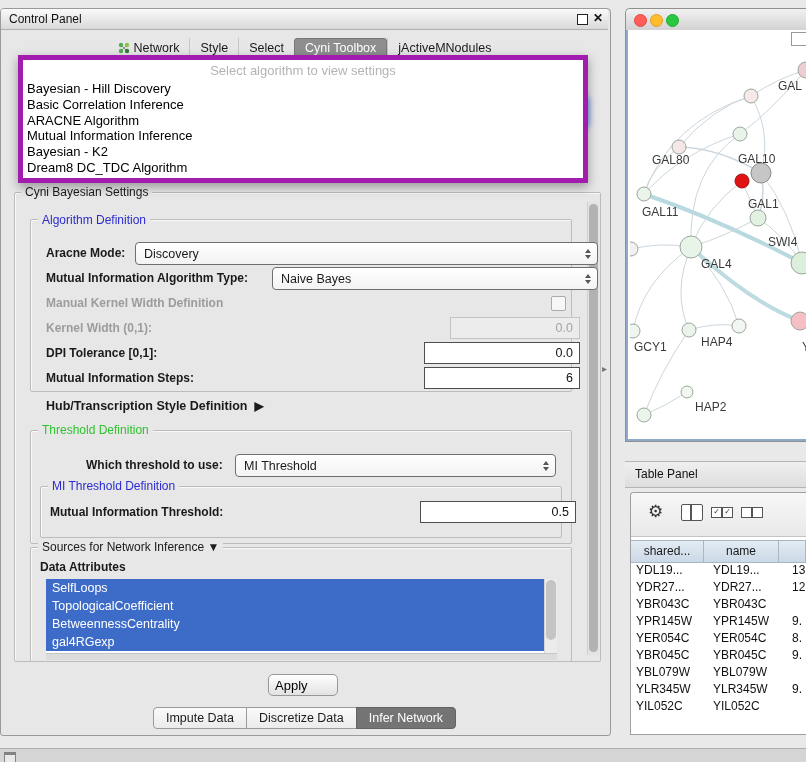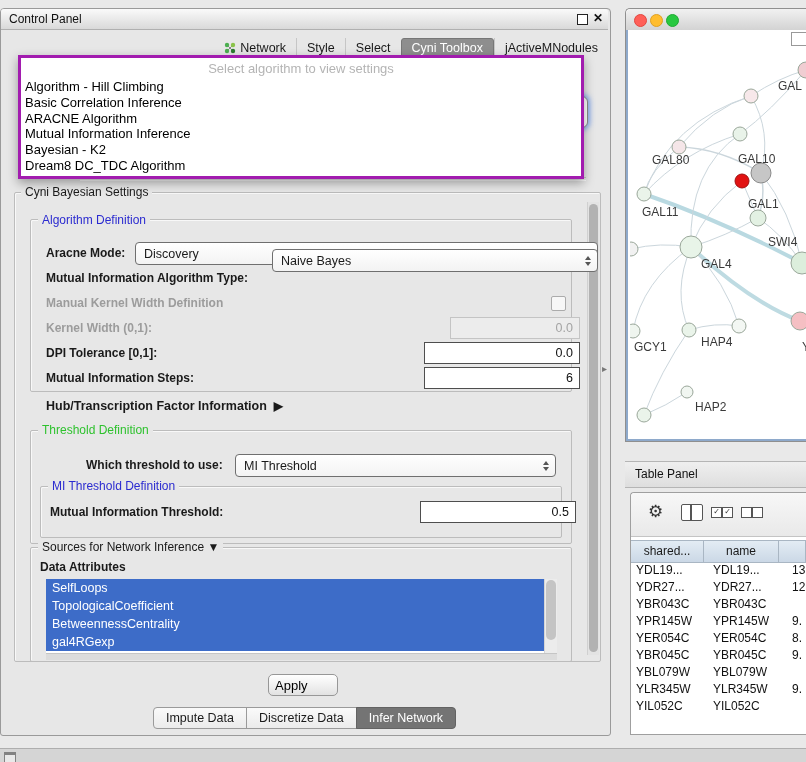--- a/index.html
+++ b/index.html
@@ -11,29 +11,29 @@
   
   .cp-window{left:0;top:8px;width:609px;height:726px;background:#e7e7e7;
      border:1px solid #9a9a9a;border-radius:4px 4px 3px 3px}
   .cp-titlebar{left:1px;top:9px;width:607px;height:20px;
      background:linear-gradient(#fafafa,#d9d9d9);border-bottom:1px solid #b0b0b0;
      border-radius:3px 3px 0 0}
   .cp-title{position:absolute;left:8px;top:3px;font-size:12px;color:#111;white-space:nowrap}
   .float-icon{position:absolute;right:20px;top:5px;width:9px;height:9px;border:1.5px solid #222;background:#fff}
   .close-icon{position:absolute;right:5px;top:2px;font-size:12px;font-weight:bold;color:#111;cursor:default}
 
-  .tabrow{left:1px;top:38px;width:607px;display:flex;justify-content:flex-end;align-items:center}
+  .tabrow{left:1px;top:38px;width:607px;display:flex;justify-content:center;align-items:center}
   .tab{padding:3px 10px;font-size:12.5px;display:flex;align-items:center;gap:4px;
        border-left:1px solid #c6c6c6;white-space:nowrap}
   .tab:first-child{border-left:none}
   .tab.selected{background:#8e8e8e;color:#fff;border-radius:3px;border:1px solid #777;padding:2px 10px}
 
   
   .popup{left:18px;top:55px;width:560px;height:118px;background:#fff;
-     border:3px solid #a21caf;box-shadow:0 4px 10px rgba(0,0,0,.35);z-index:30}
+     border:5px solid #a21caf;box-shadow:0 4px 10px rgba(0,0,0,.35);z-index:30}
   .popup-placeholder{height:21px;line-height:21px;text-align:center;color:#b4b4b4;font-size:13px}
   .popup-item{height:15.8px;line-height:15.8px;padding-left:4px;font-size:13px;color:#000;white-space:nowrap}
   .popup-item.selected{font-weight:normal}
 
   
   .combo-fragment{left:552px;top:96px;width:34px;height:30px;background:#fff;border:1px solid #8a8a8a;
      border-radius:6px;box-shadow:0 0 5px 2px rgba(100,150,240,.75);z-index:5}
   .hidden-group-line{left:80px;top:177px;width:506px;height:2px;border-top:1px solid #c2c2c2;border-bottom:1px solid #fbfbfb;z-index:1}
 
   
@@ -153,21 +153,21 @@
   <span class="tab">
       <span>jActiveMNodules</span>
     </span>
 </div>
 
 <div class="abs combo-fragment"></div>
 <div class="abs hidden-group-line"></div>
 
 <div class="abs popup">
   <div class="popup-placeholder">Select algorithm to view settings</div>
-  <div class="popup-item">Algorithm - Hill Climbing</div>
+  <div class="popup-item">Bayesian - Hill Discovery</div>
   <div class="popup-item">Basic Correlation Inference</div>
   <div class="popup-item selected">ARACNE Algorithm</div>
   <div class="popup-item">Mutual Information Inference</div>
   <div class="popup-item">Bayesian - K2</div>
   <div class="popup-item">Dream8 DC_TDC Algorithm</div>
 </div>
 
 <div class="abs group" style="left:14px;top:192px;width:585px;height:468px"></div>
 <span class="gtitle" style="left:21px;top:185px">Cyni Bayesian Settings</span>
 
@@ -181,42 +181,42 @@
 <span class="lbl" style="left:46px;top:246px">Aracne Mode:</span>
 <div class="combo" style="left:135px;top:242px;width:431px">
   <span>Discovery</span>
   <span class="arrows">
       <span class="arr-up"></span>
       <span class="arr-down"></span>
     </span>
 </div>
 
 <span class="lbl" style="left:46px;top:271px">Mutual Information Algorithm Type:</span>
-<div class="combo" style="left:272px;top:249px;width:294px">
+<div class="combo" style="left:272px;top:267px;width:294px">
   <span>Naive Bayes</span>
   <span class="arrows">
       <span class="arr-up"></span>
       <span class="arr-down"></span>
     </span>
 </div>
 
 <span class="lbl dis" style="left:46px;top:296px">Manual Kernel Width Definition</span>
 <div class="checkbox" style="left:551px;top:296px"></div>
 
 <span class="lbl dis" style="left:46px;top:321px">Kernel Width (0,1):</span>
 <input class="field dis" style="left: 450px; top: 317px; width: 116px;" readonly="" value="0.0">
 
 <span class="lbl" style="left:46px;top:346px">DPI Tolerance [0,1]:</span>
 <input class="field" style="left: 424px; top: 342px; width: 142px;" readonly="" value="0.0">
 
 <span class="lbl" style="left:46px;top:371px">Mutual Information Steps:</span>
 <input class="field" style="left: 424px; top: 367px; width: 142px;" readonly="" value="6">
 
 <div class="hub-row">
-  <span>Hub/Transcription Factor Information</span>
+  <span>Hub/Transcription Style Definition</span>
   <span class="disc-arrow">▶</span>
 </div>
 
 <div class="abs group" style="left:30px;top:430px;width:540px;height:112px"></div>
 <span class="gtitle green" style="left:38px;top:423px">Threshold Definition</span>
 
 <span class="lbl" style="left:86px;top:458px">Which threshold to use:</span>
 <div class="combo" style="left:235px;top:454px;width:289px">
   <span>MI Threshold</span>
   <span class="arrows">

